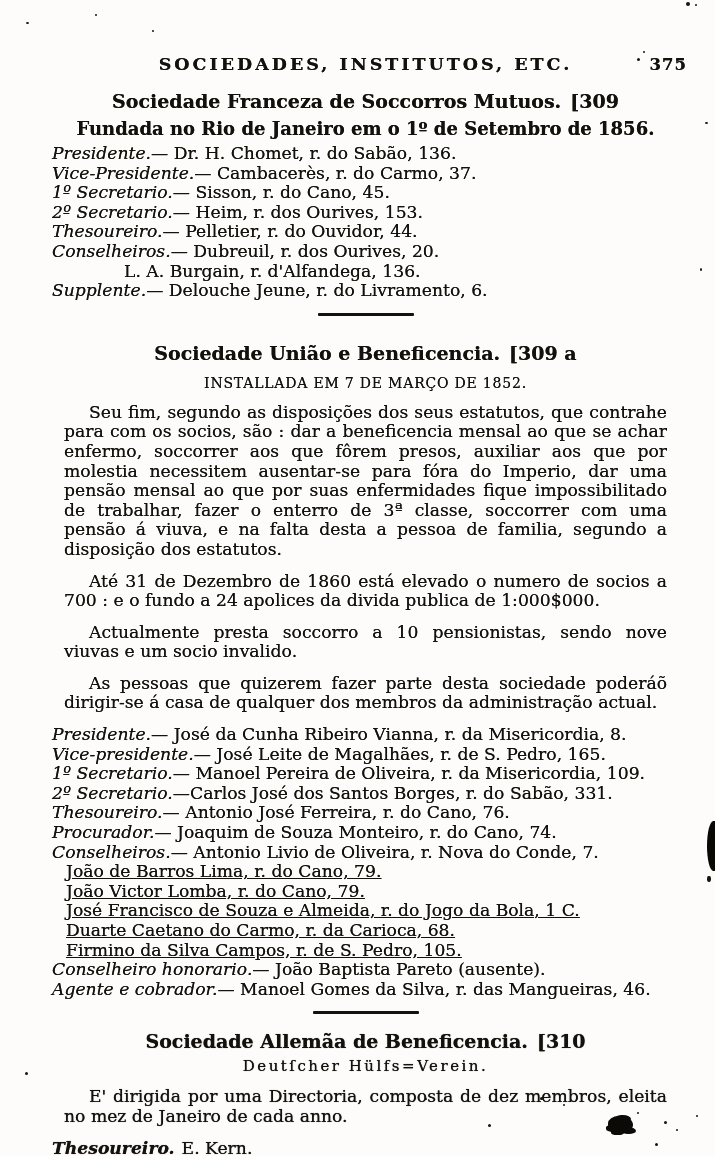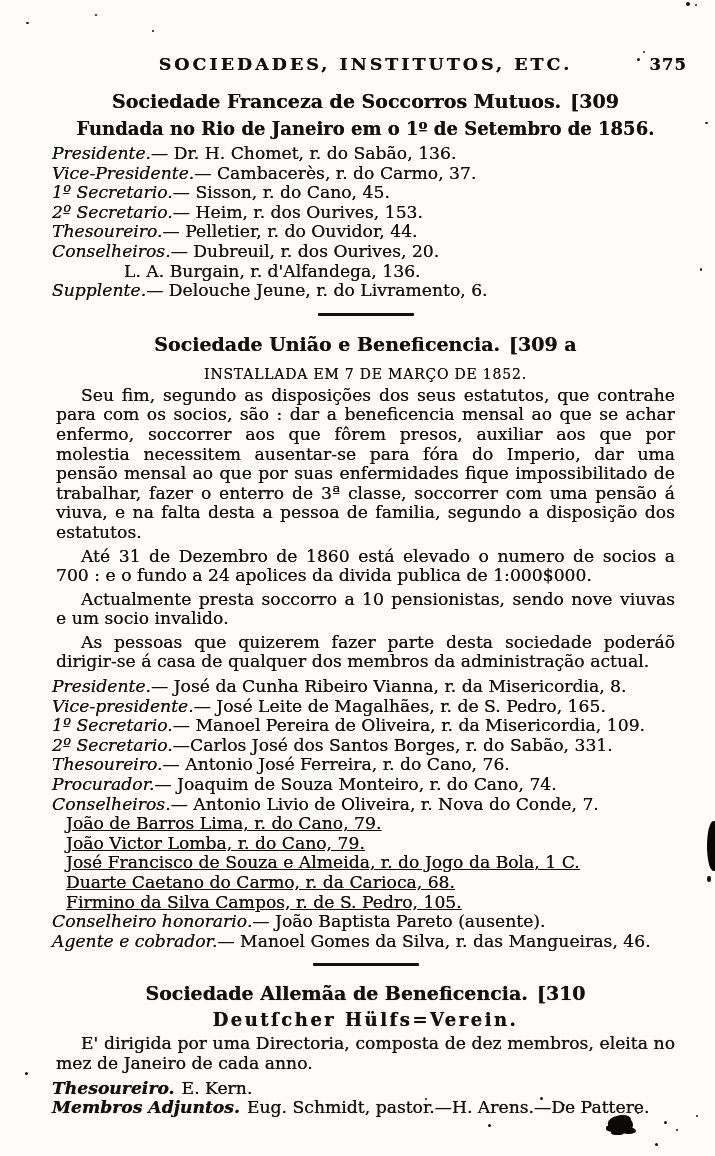--- a/index.html
+++ b/index.html
@@ -30,30 +30,30 @@
   .entry .role { font-style:italic; }
   .cont { padding-left:14px;text-decoration:underline; }
   .cont-wide { padding-left:72px; }
 
   .rule { height:3px; background:#14100c; margin:12px auto 0; border-radius:1px; }
   .r1 { width:96px; }
   .r2 { width:106px; }
 
   .installed { text-align:center; font-size:14px; letter-spacing:0.8px; margin:11px 0 4px; }
   .paras { margin:2px 0 0; }
-  .para { text-align:justify; text-indent:25px; margin:4px; line-height:19.6px; font-size:17.2px; }
+  .para { text-align:justify; text-indent:25px; margin:12px; line-height:19.6px; font-size:17.2px; }
 
   .admin-heading { text-align:center; margin:5px 0 2px; font-size:13.5px; letter-spacing:0.6px; }
   .admin-heading .years { font-size:16.5px; font-weight:bold; letter-spacing:0.5px; }
 
-  .german { text-align:center; font-weight:bold; font-size:18px; letter-spacing:2.5px; margin:5px 0 0; }
+  .german { text-align:center; font-weight:normal; font-size:15px; letter-spacing:2.5px; margin:5px 0 0; }
   .s3 { text-shadow:0 0 0.7px rgba(20,16,12,0.9); }
   .s3 .role { font-weight:bold; margin-right:7px; }
 
-  .title2 { margin-top:17px; }
+  .title2 { margin-top:26px; }
   .title3 { margin-top:16px; }
 
   
   .speck { position:absolute; background:#17130e; border-radius:50%; }
   .edge-blob {
     position:absolute; right:0; top:821px; width:8px; height:50px;
     background:#0a0805; border-radius:80% 0 0 80% / 50% 0 0 50%;
   }
   .edge-tick { position:absolute; right:4px; top:876px; width:4px; height:6px; background:#17130e; border-radius:40%; }
   .ink-blot {

